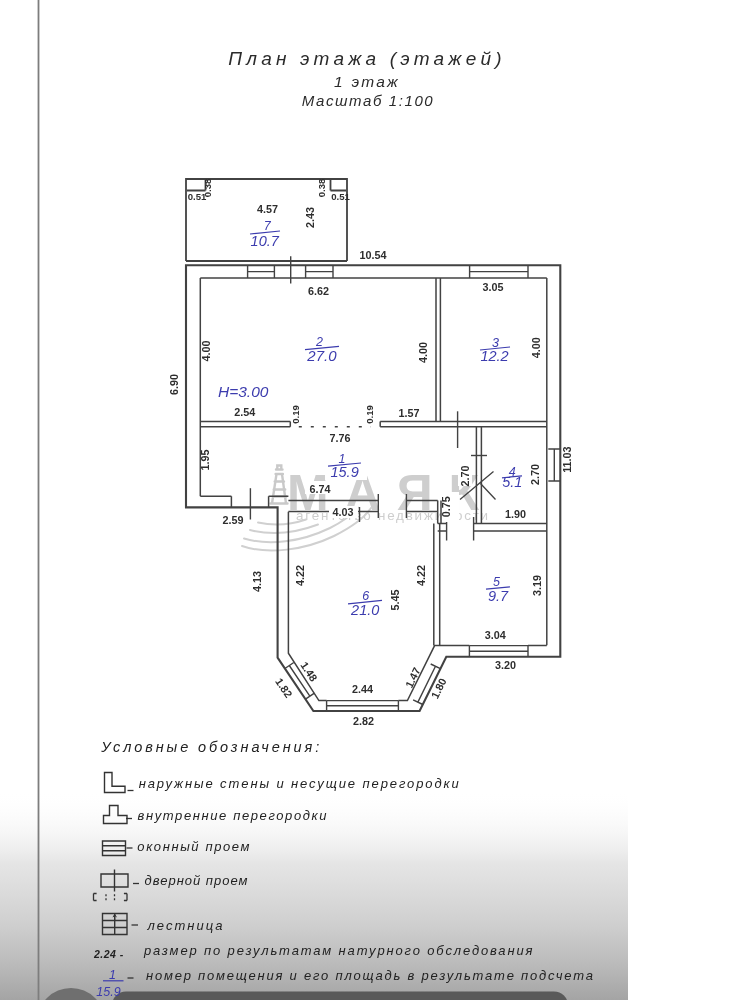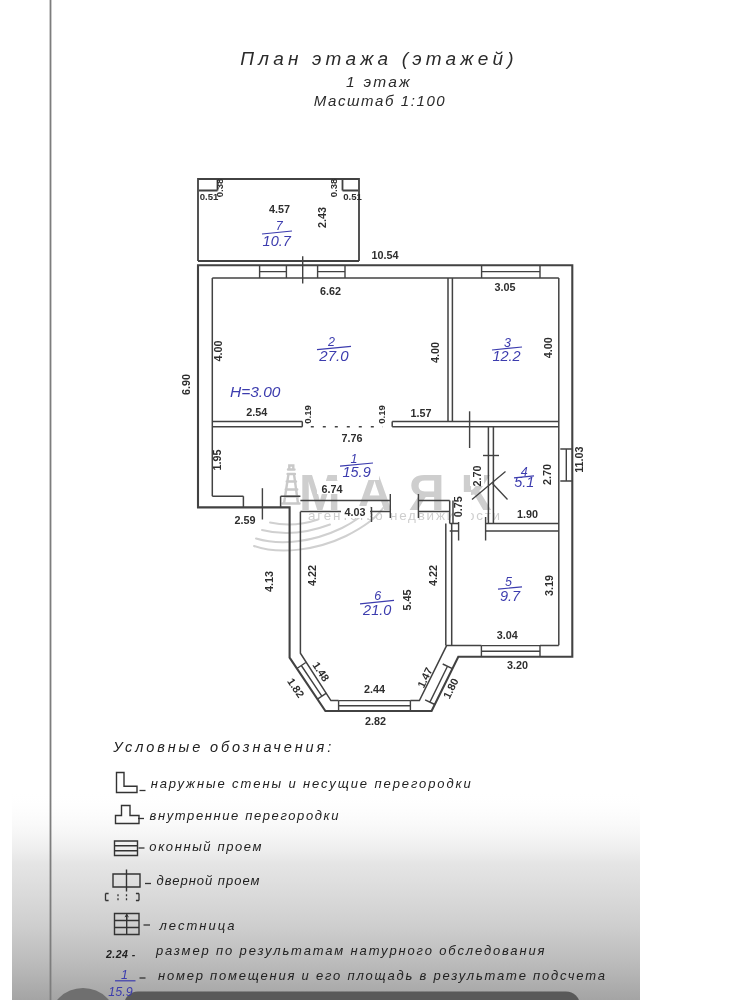--- a/index.html
+++ b/index.html
@@ -1,16 +1,16 @@
 <!DOCTYPE html>
 <html><head>
 <meta charset="utf-8">
 <style>
 html,body{margin:0;padding:0;background:#fff;}
-#page{position:relative;width:628px;height:1000px;overflow:hidden;background:#14b8a6;font-family:"Liberation Sans",sans-serif;margin-left:12px;}
+#page{position:relative;width:628px;height:1000px;overflow:hidden;background:#14b8a6;font-family:"Liberation Sans",sans-serif;}
 svg{display:block}
 .dim{font-family:"Liberation Sans",sans-serif;font-weight:bold;font-size:10.8px;fill:#2e2e2e;text-anchor:middle;}
 .dims{font-family:"Liberation Sans",sans-serif;font-weight:bold;font-size:9.6px;fill:#2e2e2e;text-anchor:middle;}
 .blu{font-family:"Liberation Sans",sans-serif;font-style:italic;fill:#3c3cae;text-anchor:middle;}
 .leg{font-family:"Liberation Sans",sans-serif;font-style:italic;fill:#222;}
 .ttl{font-family:"Liberation Sans",sans-serif;font-style:italic;fill:#2b2b2b;text-anchor:middle;}
 .wm{font-family:"Liberation Sans",sans-serif;fill:#cecece;text-anchor:middle;}
 </style>
 </head>
 <body>

